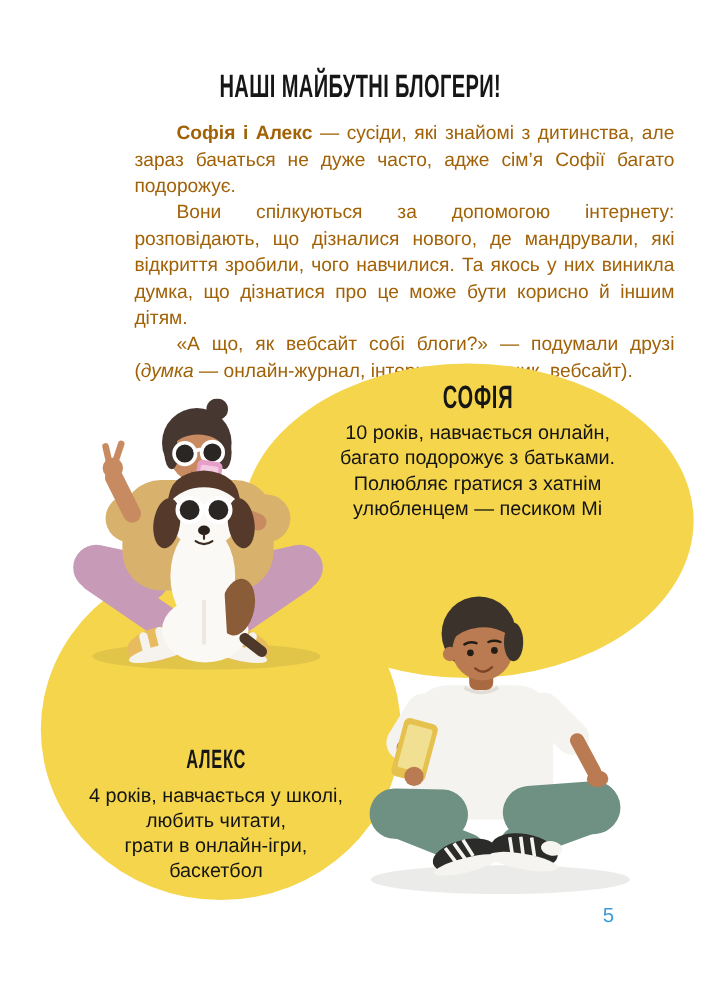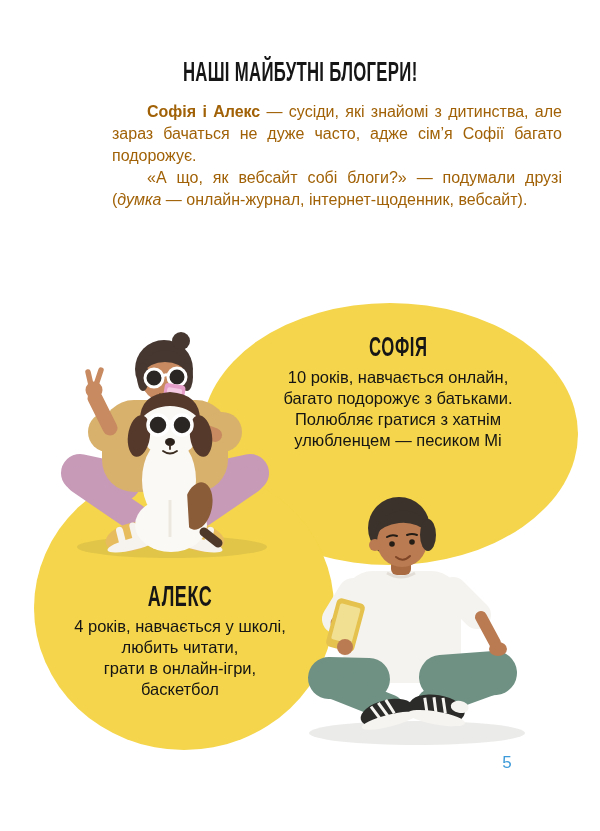--- a/index.html
+++ b/index.html
@@ -25,23 +25,23 @@
   }
   .intro p{margin:0;text-indent:35px;}
   
   .bubble{position:absolute;border-radius:50%;z-index:1;}
   .bubble-sofia{left:202px;top:303px;width:376px;height:262px;}
   .bubble-alex{left:34px;top:466px;width:300px;height:284px;}
   .bubble-text{position:absolute;z-index:4;text-align:center;color:#141414;}
   .bubble-text h2{margin:0;font-size:27px;line-height:30px;}
   .bubble-text h2 .display{letter-spacing:1px;}
   .bubble-text p{margin:5px 0 0;font-size:16.5px;line-height:21px;white-space:pre-line;}
-  .sofia-text{left:272px;top:332px;width:252px;}
+  .sofia-text{left:272px;top:316px;width:252px;}
   .alex-text{left:36px;top:581px;width:288px;}
-  .alex-text h2{font-size:29px;}
+  .alex-text h2{font-size:22px;margin-top:37px;}
   
   .figure{position:absolute;z-index:3;}
   .fig-sofia{left:50px;top:332px;}
   .fig-alex{left:295px;top:495px;}
   
   .page-num{
     position:absolute;left:492px;top:752px;width:30px;z-index:5;
     text-align:center;font-size:17px;line-height:22px;
   }
 </style>
@@ -49,20 +49,21 @@
 <body>
 
 <div class="page">
 
   <header class="title-wrap">
     <h1><span class="display">НАШІ МАЙБУТНІ БЛОГЕРИ!</span></h1>
   </header>
 
   <section class="intro">
     <p><b>Софія і Алекс</b><span> — сусіди, які знайомі з дитинства, але зараз бачаться не дуже часто, адже сім’я Софії багато подорожує.</span></p>
+    <p>Вони спілкуються за допомогою інтернету: розповідають, що дізналися нового, де мандрували, які відкриття зробили, чого навчилися. Та якось у них виникла думка, що дізнатися про це може бути корисно й іншим дітям.</p>
     <p><span>«А що, як вебсайт собі блоги?» — подумали друзі (</span><i>думка</i><span> — онлайн-журнал, інтернет-щоденник, вебсайт).</span></p>
   </section>
 
   <div class="bubble bubble-sofia" style="background:#F4D54B"></div>
   <div class="bubble bubble-alex" style="background:#F4D54B"></div>
 
   <svg class="figure fig-sofia" width="245" height="238" viewBox="0 0 245 238">
     <ellipse cx="122" cy="215" rx="95" ry="11" fill="rgba(60,55,45,0.10)"></ellipse>
     <g>
 

